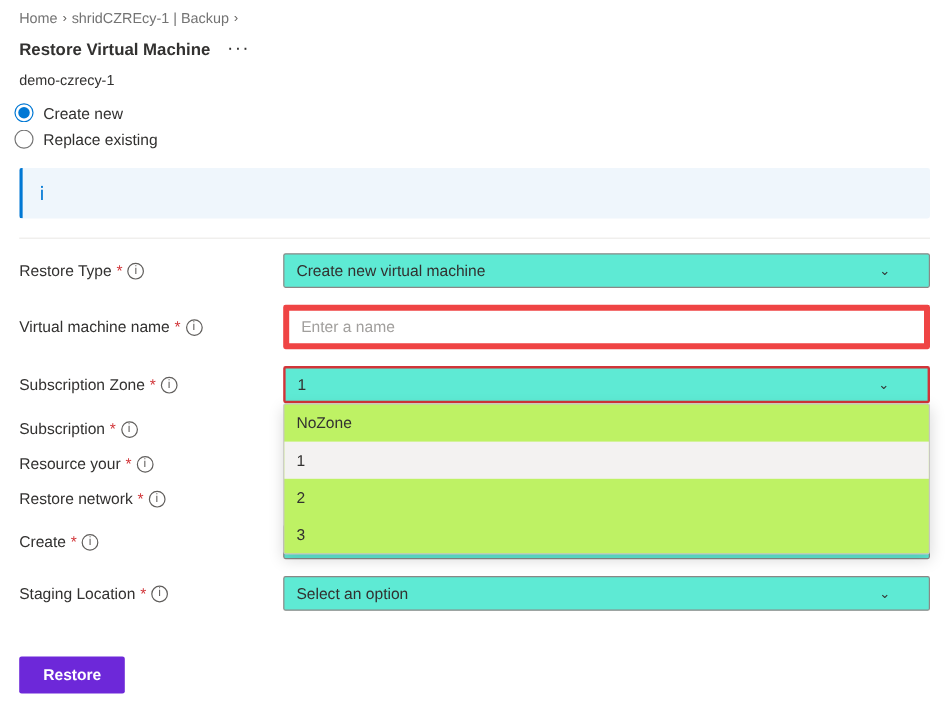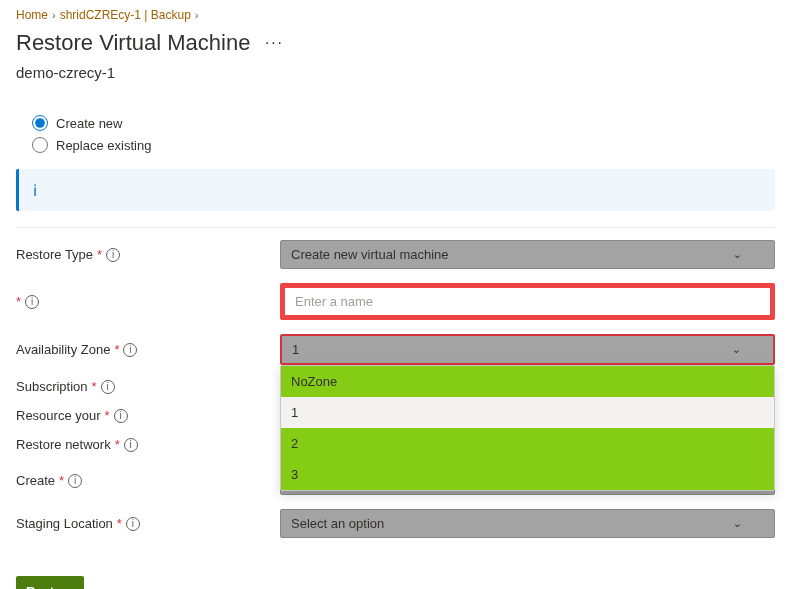--- a/index.html
+++ b/index.html
@@ -14,56 +14,55 @@
     }
 
     .breadcrumb {
       display: flex;
       align-items: center;
       padding: 8px 16px 4px 16px;
       font-size: 12px;
       color: #0078d4;
       gap: 4px;
     }
-    .breadcrumb a { color: #a16207; text-decoration: none; }
+    .breadcrumb a { color: #737373; text-decoration: none; }
     .breadcrumb .sep { color: #605e5c; font-size: 11px; }
 
     .page-header {
       padding: 4px 16px 8px 16px;
       display: flex;
       align-items: center;
       gap: 8px;
     }
     .page-title {
-      font-size: 22px;
-      font-weight: 400;
+      font-size: 14px;
+      font-weight: 700;
       color: #323130;
     }
     .ellipsis-btn {
       background: none;
       border: none;
       cursor: pointer;
       color: #323130;
       font-size: 16px;
       padding: 2px 6px;
       letter-spacing: 1px;
     }
 
     .sub-title {
       padding: 0 8px 8px 16px;
-      font-size: 15px;
+      font-size: 12px;
       color: #323130;
     }
 
     .radio-group {
-      padding: 4px 16px 12px 32px;
+      padding: 4px 16px 12px 12px;
       display: flex;
       flex-direction: column;
       gap: 6px;
-      margin-top: 22px;
     }
     .radio-item {
       display: flex;
       align-items: center;
       gap: 8px;
       cursor: pointer;
     }
     .radio-input {
       width: 16px;
       height: 16px;
@@ -96,21 +95,20 @@
 
     .form-area {
       padding: 0 16px 16px 16px;
     }
 
     .form-row {
       display: flex;
       align-items: center;
       margin-bottom: 14px;
       position: relative;
-      gap: 44px;
     }
 
     .form-label {
       width: 220px;
       font-size: 13px;
       color: #323130;
       display: flex;
       align-items: center;
       gap: 4px;
       flex-shrink: 0;
@@ -130,21 +128,21 @@
       font-size: 10px;
     }
 
     .form-control-wrapper {
       flex: 1;
       position: relative;
     }
 
     .dropdown-btn {
       width: 100%;
-      background: #a3a3a3;
+      background: #5eead4;
       border: 1px solid #8a8886;
       padding: 6px 32px 6px 10px;
       font-size: 13px;
       color: #323130;
       text-align: left;
       cursor: pointer;
       display: flex;
       align-items: center;
       justify-content: space-between;
       border-radius: 2px;
@@ -170,41 +168,41 @@
       outline: none;
     }
     .text-input::placeholder { color: #a19f9d; }
 
     
     .dropdown-overlay {
       position: absolute;
       top: 100%;
       left: 0;
       right: 0;
-      background: #84cc16;
+      background: #bef264;
       border: 1px solid #c8c6c4;
       box-shadow: 0 4px 12px rgba(0,0,0,0.15);
       z-index: 100;
       border-radius: 2px;
     }
 
     .dropdown-option {
       padding: 8px 10px;
       font-size: 13px;
       color: #323130;
       cursor: pointer;
     }
     .dropdown-option.selected { background: #f3f2f1; font-weight: 500; }
 
     .restore-btn {
       margin: 8px 16px;
-      background: #4d7c0f;
+      background: #6d28d9;
       color: #fff;
       border: none;
-      padding: 8px 10px;
+      padding: 8px 20px;
       font-size: 13px;
       font-weight: 600;
       cursor: pointer;
       border-radius: 2px;
     }
 
     .divider {
       border: none;
       border-top: 1px solid #edebe9;
       margin: 0 16px 12px 16px;
@@ -263,31 +261,32 @@
     <div class="form-control-wrapper">
       <button class="dropdown-btn">
         <span>Create new virtual machine</span>
         <span class="chevron-icon">⌄</span>
       </button>
     </div>
   </div>
 
   <div class="form-row">
     <div class="form-label">
+      <span>Virtual machine name</span>
       <span class="required-star">*</span>
       <span class="info-circle">i</span>
     </div>
     <div class="form-control-wrapper">
       <input type="text" class="text-input" placeholder="Enter a name" style="">
     </div>
   </div>
 
   <div class="form-row" style="align-items: flex-start;">
     <div class="form-label" style="margin-top:8px;">
-      <span>Availability Zone</span>
+      <span>Subscription Zone</span>
       <span class="required-star">*</span>
       <span class="info-circle">i</span>
     </div>
     <div class="form-control-wrapper">
       <button class="dropdown-btn highlighted">
         <span>1</span>
         <span class="chevron-icon">⌄</span>
       </button>
       <div class="dropdown-overlay">
         <div class="dropdown-option">NoZone</div>

